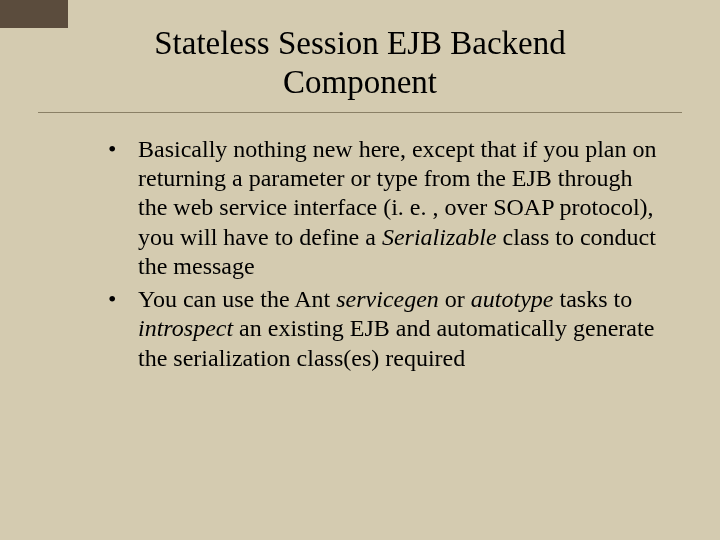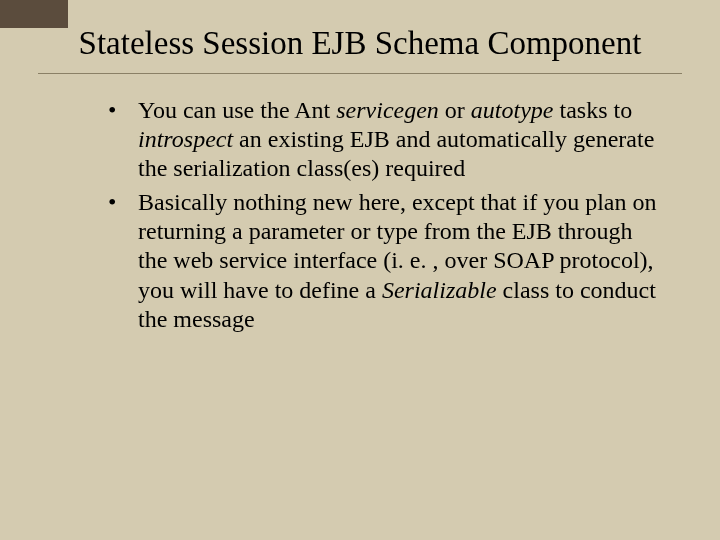--- a/index.html
+++ b/index.html
@@ -62,24 +62,24 @@
   .italic {
     font-style: italic;
   }
 </style>
 </head>
 <body>
 
 <div class="slide">
   <div class="corner"></div>
 
-  <h1 class="title">Stateless Session EJB Schema Component</h1>
+  <h1 class="title">Stateless Session EJB Backend Component</h1>
   <hr class="rule">
 
   <ul class="bullets">
     <li>
-      <span>You can use the Ant </span><span class="italic">servicegen</span><span> or </span><span class="italic">autotype</span><span> tasks to </span><span class="italic">introspect</span><span> an existing EJB and automatically generate the serialization class(es) required</span>
+      <span>Basically nothing new here, except that if you plan on returning a parameter or type from the EJB through the web service interface (i. e. , over SOAP protocol), you will have to define a </span><span class="italic">Serializable</span><span> class to conduct the message</span><span class="italic"></span><span></span><span class="italic"></span><span></span>
     </li>
     <li>
-      <span>Basically nothing new here, except that if you plan on returning a parameter or type from the EJB through the web service interface (i. e. , over SOAP protocol), you will have to define a </span><span class="italic">Serializable</span><span> class to conduct the message</span><span class="italic"></span><span></span><span class="italic"></span><span></span>
+      <span>You can use the Ant </span><span class="italic">servicegen</span><span> or </span><span class="italic">autotype</span><span> tasks to </span><span class="italic">introspect</span><span> an existing EJB and automatically generate the serialization class(es) required</span>
     </li>
   </ul>
 </div>
 
 </body></html>

